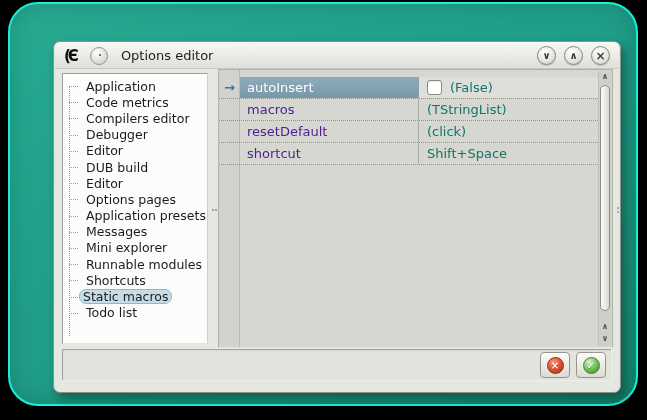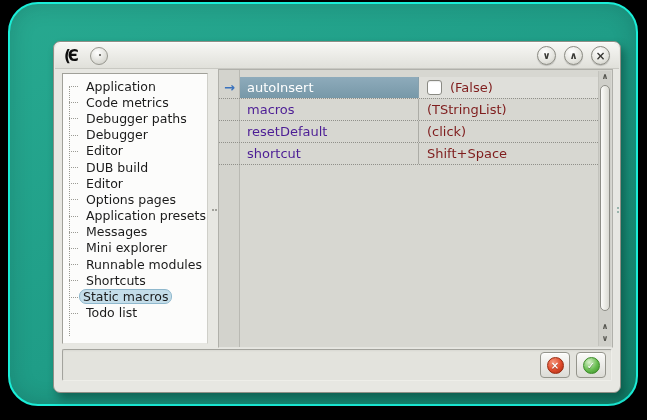--- a/index.html
+++ b/index.html
@@ -76,21 +76,21 @@
     border:1px solid #b0b0aa; border-bottom-color:#e4e4df;
   }
   .gutter-col { position:absolute; left:0; top:0; bottom:0; width:21px; background:#d3d3cd; border-right:1px solid #b9b9b3; }
   .rows { position:absolute; left:0; top:0; right:14px; padding-top:7px; }
   .prow { display:flex; height:22px; border-bottom:1px dotted #90908a; align-items:stretch; }
   .gcell { width:21px; flex:none; display:flex; align-items:center; justify-content:center;
            color:#3a72bd; font-weight:bold; font-size:13px; }
   .ncell { width:179px; flex:none; padding-left:7px; font-size:13px; color:#4c1d95;
            display:flex; align-items:center; border-right:1px solid #acaca6; }
   .prow.selected .ncell { background:linear-gradient(#8eabbb,#7798a8); color:#fff; border-right-color:#87a0ac; }
-  .vcell { flex:1; padding-left:8px; font-size:13px; color:#7f1d1d; display:flex; align-items:center; gap:8px; }
+  .vcell { flex:1; padding-left:8px; font-size:13px; color:#0f766e; display:flex; align-items:center; gap:8px; }
   .prow.selected .vcell { background:#dfdfda; }
   .cb { width:15px; height:15px; background:#fff; border:1px solid #8a8a83; border-radius:3px;
         box-shadow:inset 0 1px 1px rgba(0,0,0,.08); flex:none; }
   
   .vscroll { position:absolute; right:1px; top:1px; width:13px; bottom:1px; background:#cfcfc9; border-left:1px solid #c3c3bd; }
   .vs-btn { height:12px; color:#54544e; font-size:8px; font-weight:bold; text-align:center; line-height:12px; }
   .vs-thumb { position:absolute; left:1px; right:1px; top:14px; height:226px; border-radius:6px;
               background:linear-gradient(90deg,#fcfcfa,#eaeae4 55%,#dadad4); border:1px solid #8e8e87; }
   .vs-bottom { position:absolute; bottom:1px; left:0; right:0; }
   .right-grip { position:absolute; left:563px; top:165px; width:2px; height:2px; border-radius:50%;
@@ -118,20 +118,21 @@
 <body>
 
 <div class="frame">
   <div class="window">
 
     <div class="titlebar">
       <span class="logo">(Є</span>
       <span class="menu-btn">
           <i></i>
         </span>
+      <span class="title">Options editor</span>
       <span class="winbtns">
         <span class="winbtn">
             <span>∨</span>
           </span>
         <span class="winbtn">
             <span>∧</span>
           </span>
         <span class="winbtn close">
             <span>×</span>
           </span>
@@ -140,21 +141,21 @@
 
     <div class="tree">
       <div class="tree-rail"></div>
       <div class="tree-item">
           <span class="lbl">Application</span>
         </div>
       <div class="tree-item">
           <span class="lbl">Code metrics</span>
         </div>
       <div class="tree-item">
-          <span class="lbl">Debugger paths</span>
+          <span class="lbl">Compilers editor</span>
         </div>
       <div class="tree-item">
           <span class="lbl">Debugger</span>
         </div>
       <div class="tree-item">
           <span class="lbl">Editor</span>
         </div>
       <div class="tree-item">
           <span class="lbl">DUB build</span>
         </div>

